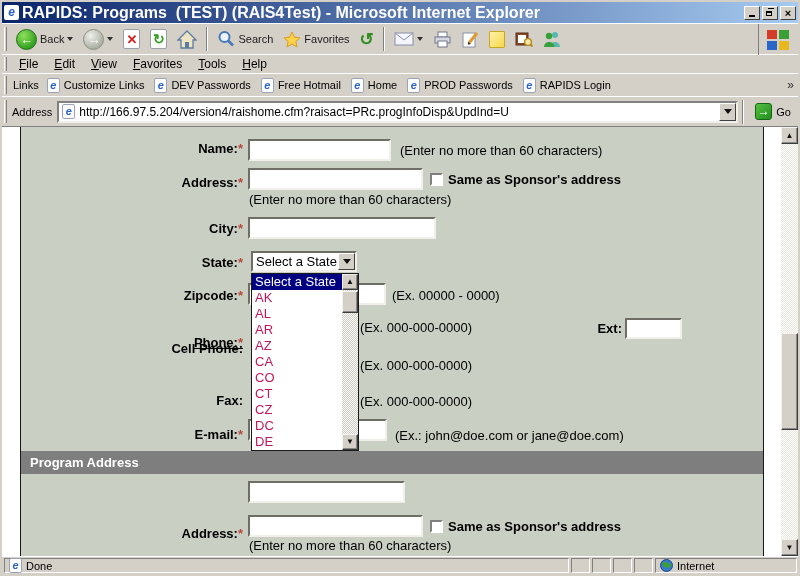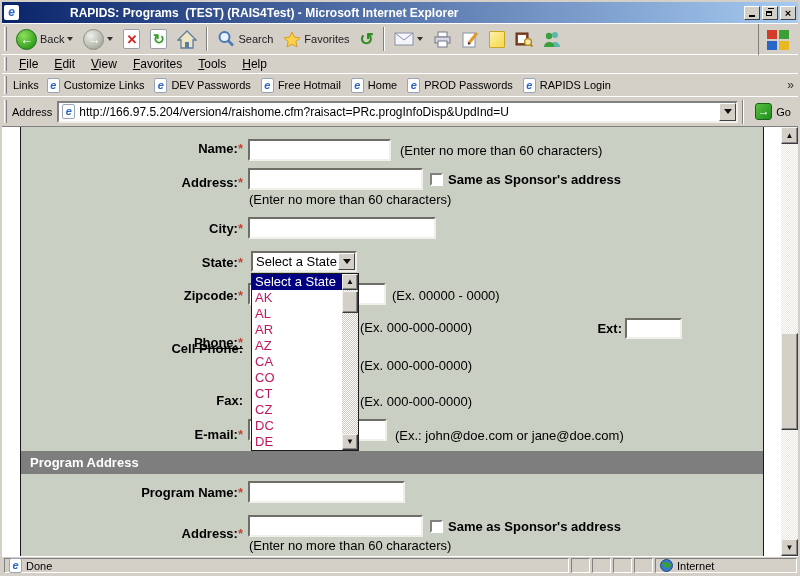--- a/index.html
+++ b/index.html
@@ -8,21 +8,21 @@
     --required:#b94a3a; --link-blue:#2a64c8;
   }
   *{margin:0;padding:0;box-sizing:border-box;font-family:"Liberation Sans",sans-serif;}
   body{background:#555;}
   .window{width:800px;height:576px;background:var(--chrome-bg);padding:2px;position:relative;}
   
   .titlebar{height:21px;background:linear-gradient(to right,var(--titlebar-start),var(--titlebar-end));
     display:flex;align-items:center;padding:0 2px;color:#fff;}
   .title-icon{width:15px;height:15px;background:#fff;border-radius:2px;color:var(--link-blue);
     font-weight:bold;font-style:italic;font-size:12px;line-height:14px;text-align:center;margin-right:3px;flex:none;}
-  .title-text{font-size:12px;font-weight:bold;white-space:pre;overflow:hidden;flex:1;margin-left:48px;}
+  .title-text{font-size:16px;font-weight:bold;white-space:pre;overflow:hidden;flex:1;}
   .tb-btn{width:16px;height:14px;background:var(--chrome-bg);border:1px solid;border-color:#fff #404040 #404040 #fff;
     margin-left:2px;display:flex;align-items:center;justify-content:center;color:#000;flex:none;position:relative;}
   .glyph-min{width:6px;height:2px;background:#000;margin-top:7px;}
   .glyph-restore{width:6px;height:5px;border:1px solid #000;border-top-width:2px;box-shadow:2px -2px 0 -0px #d4d0c8,2px -3px 0 #000;margin-top:2px;margin-left:-2px;}
   .glyph-close{font-size:11px;font-weight:bold;line-height:10px;}
   
   .bar{display:flex;align-items:center;background:var(--chrome-bg);border-top:1px solid #fff;}
   .grab{width:3px;height:80%;border-left:1px solid #fff;border-right:1px solid #808080;margin:0 4px 0 2px;flex:none;}
   .tb-sep{width:2px;height:24px;border-left:1px solid #808080;border-right:1px solid #fff;margin:0 4px;flex:none;}
   
@@ -310,21 +310,20 @@
 
         <span class="f-label" style="top:266px;">Fax:</span>
         <span class="f-hint" style="top:267px;left:339px;">(Ex. 000-000-0000)</span>
 
         <span class="f-label" style="top:300px;"><span>E-mail:</span><span class="req">*</span></span>
         <input class="f-input" style="top: 292px; left: 227px; width: 139px;" value="">
         <span class="f-hint" style="top:301px;left:374px;">(Ex.: john@doe.com or jane@doe.com)</span>
 
         <div class="section-band">Program Address</div>
 
-        <span class="f-label" style="top:358px;"><span>Program Name:</span><span class="req">*</span></span>
         <input class="f-input" style="top: 354px; left: 227px; width: 157px;" value="">
 
         <span class="f-label" style="top:399px;"><span>Address:</span><span class="req">*</span></span>
         <input class="f-input" style="top: 388px; left: 227px; width: 175px;" value="">
         <span class="f-check" style="top:393px;left:409px;"></span>
         <span class="cb-label" style="top:392px;left:427px;">Same as Sponsor's address</span>
         <span class="f-hint" style="top:411px;left:228px;">(Enter no more than 60 characters)</span>
 
         <div class="state-list">
           <div class="list-inner">

